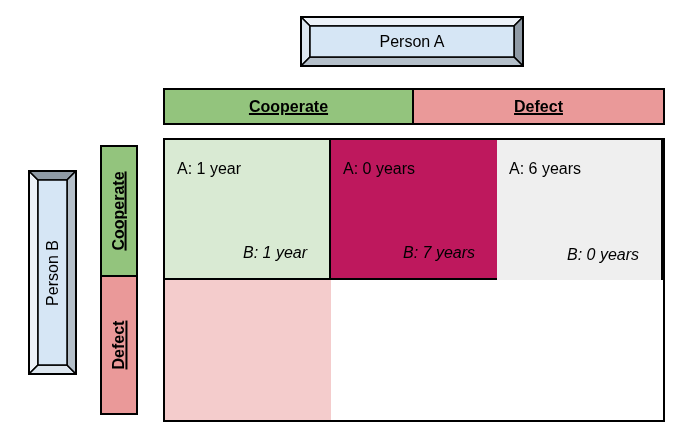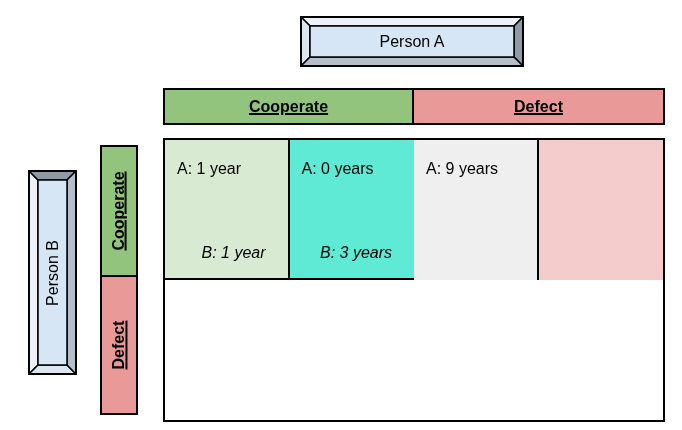--- a/index.html
+++ b/index.html
@@ -66,21 +66,21 @@
     text-decoration-thickness: 2px;
   }
   
   .matrix {
     position: absolute;
     left: 163px; top: 138px;
     width: 502px; height: 284px;
     border: 2px solid #000;
     box-sizing: border-box;
     display: grid;
-    grid-template-columns: 1fr 1fr 1fr 1fr;
+    grid-template-columns: 1fr 1fr 1fr;
     grid-template-rows: 1fr 1fr;
   }
   .cell {
     box-sizing: border-box;
     display: flex;
     flex-direction: column;
     justify-content: space-between;
     padding: 20px 22px 16px 12px;
     font-size: 16px;
   }
@@ -134,24 +134,25 @@
     <div class="row-header second" style="background-color: rgb(234, 153, 153);">
       <span class="vlabel">Defect</span>
     </div>
   </div>
 
   <div class="matrix">
     <div class="cell c0" style="background-color: rgb(217, 234, 211);">
       <span class="payoff-a">A: 1 year</span>
       <span class="payoff-b">B: 1 year</span>
     </div>
-    <div class="cell c1" style="background-color: #5eead4;">
+    <div class="cell c1" style="background-color: #be185d;">
       <span class="payoff-a">A: 0 years</span>
-      <span class="payoff-b">B: 3 years</span>
+      <span class="payoff-b">B: 7 years</span>
     </div>
     <div class="cell c2" style="background-color: rgb(239, 239, 239);">
-      <span class="payoff-a">A: 9 years</span>
+      <span class="payoff-a">A: 6 years</span>
+      <span class="payoff-b">B: 0 years</span>
     </div>
     <div class="cell c3" style="background-color: rgb(244, 204, 204);">
     </div>
   </div>
 
 </div>
 
 </body></html>

